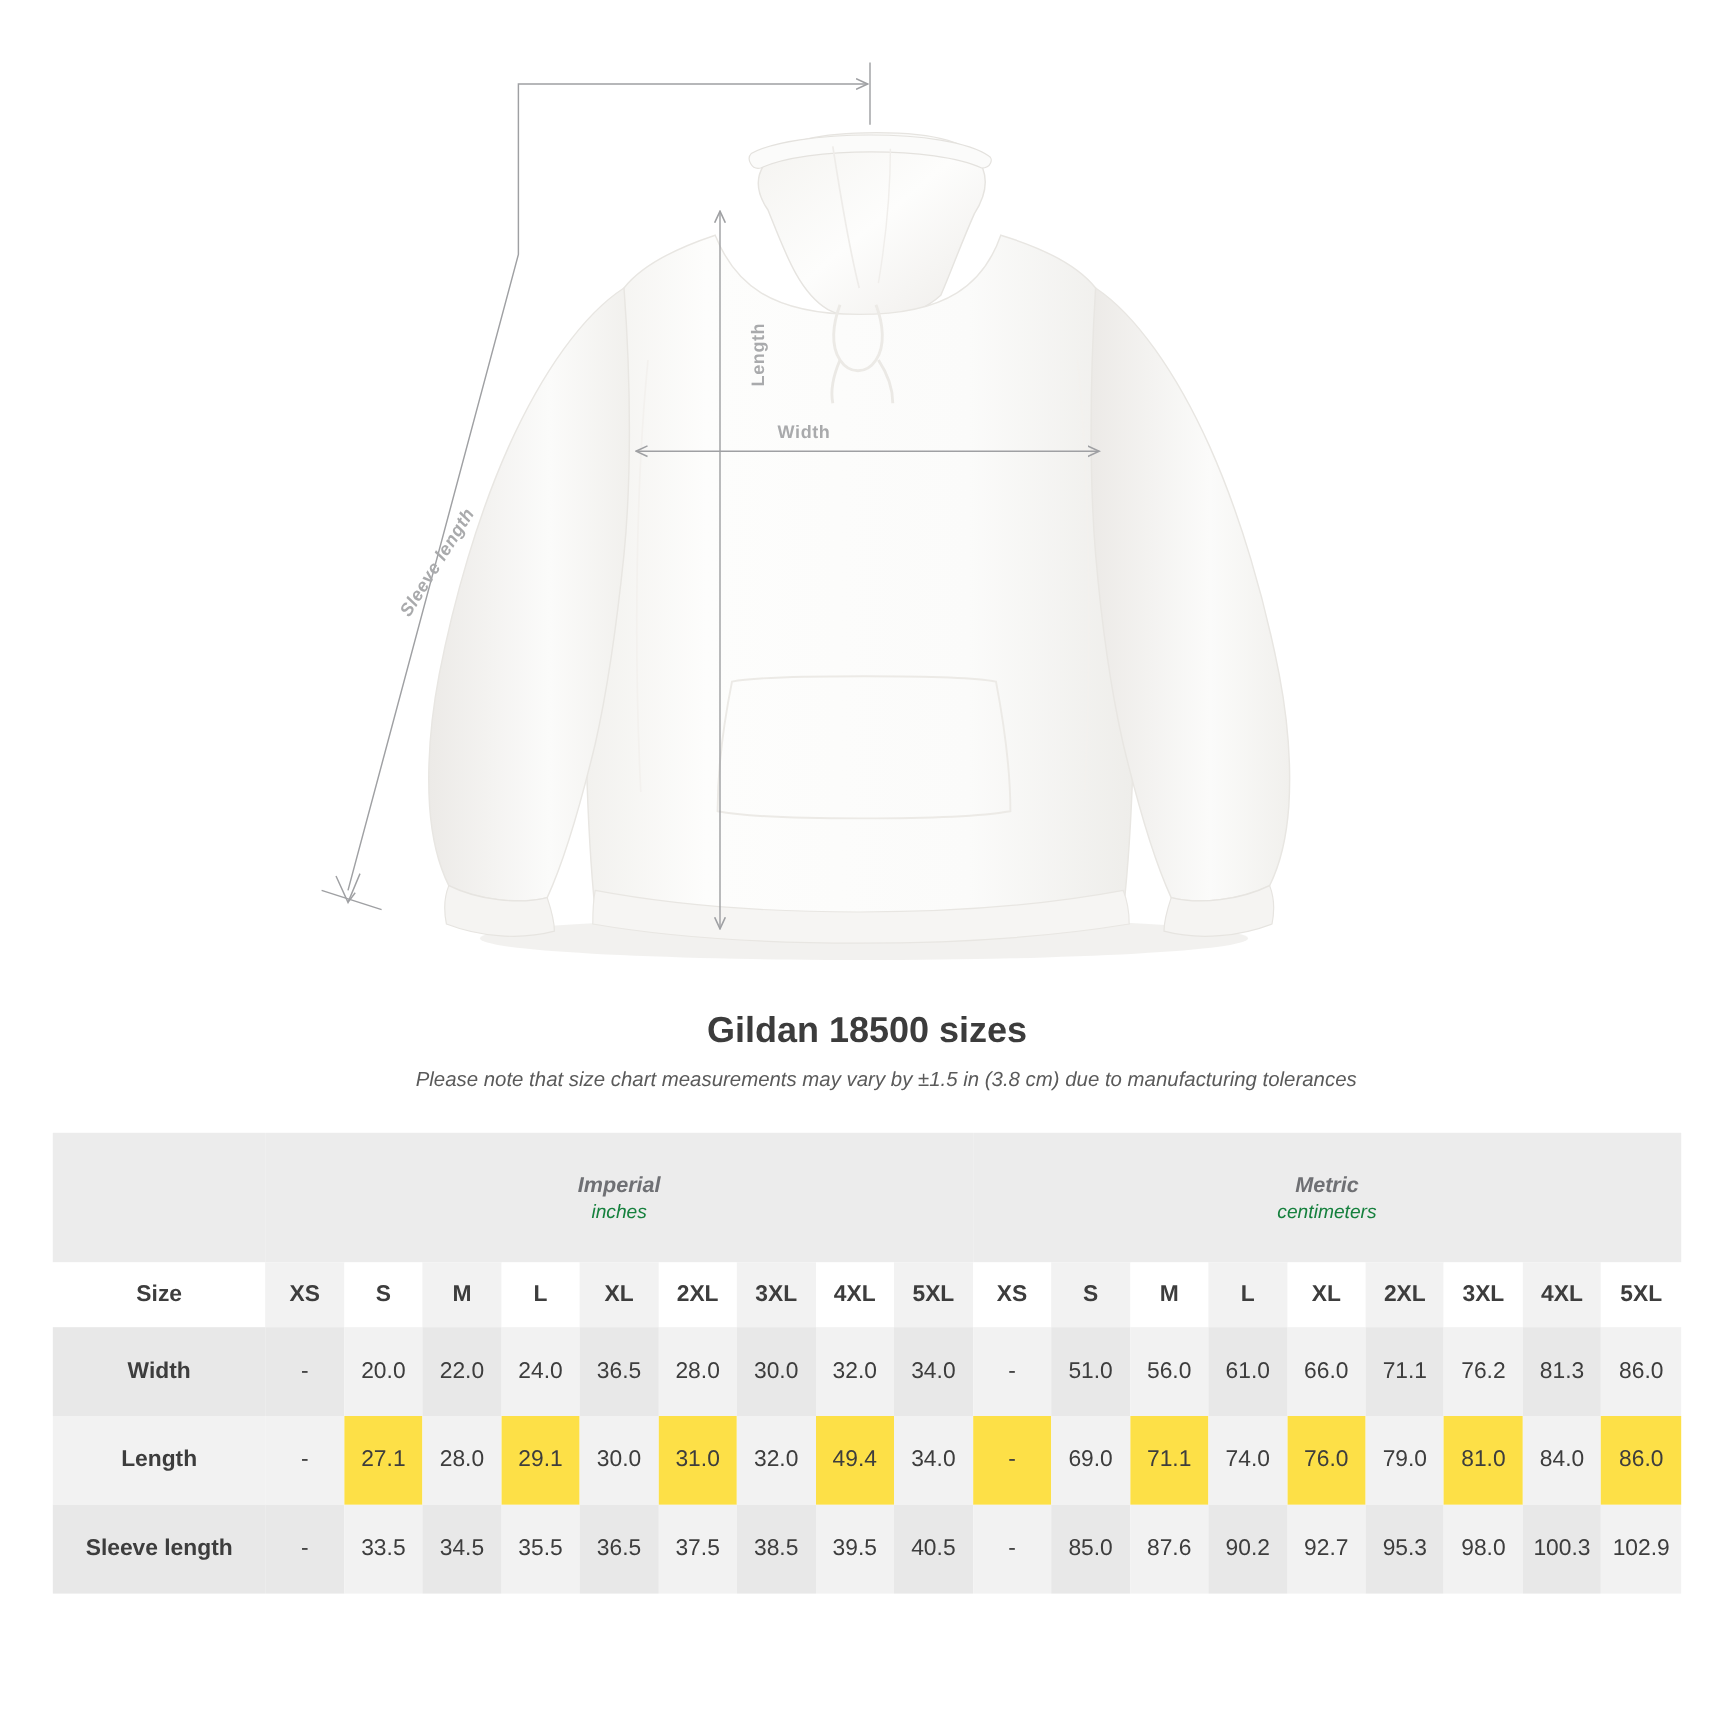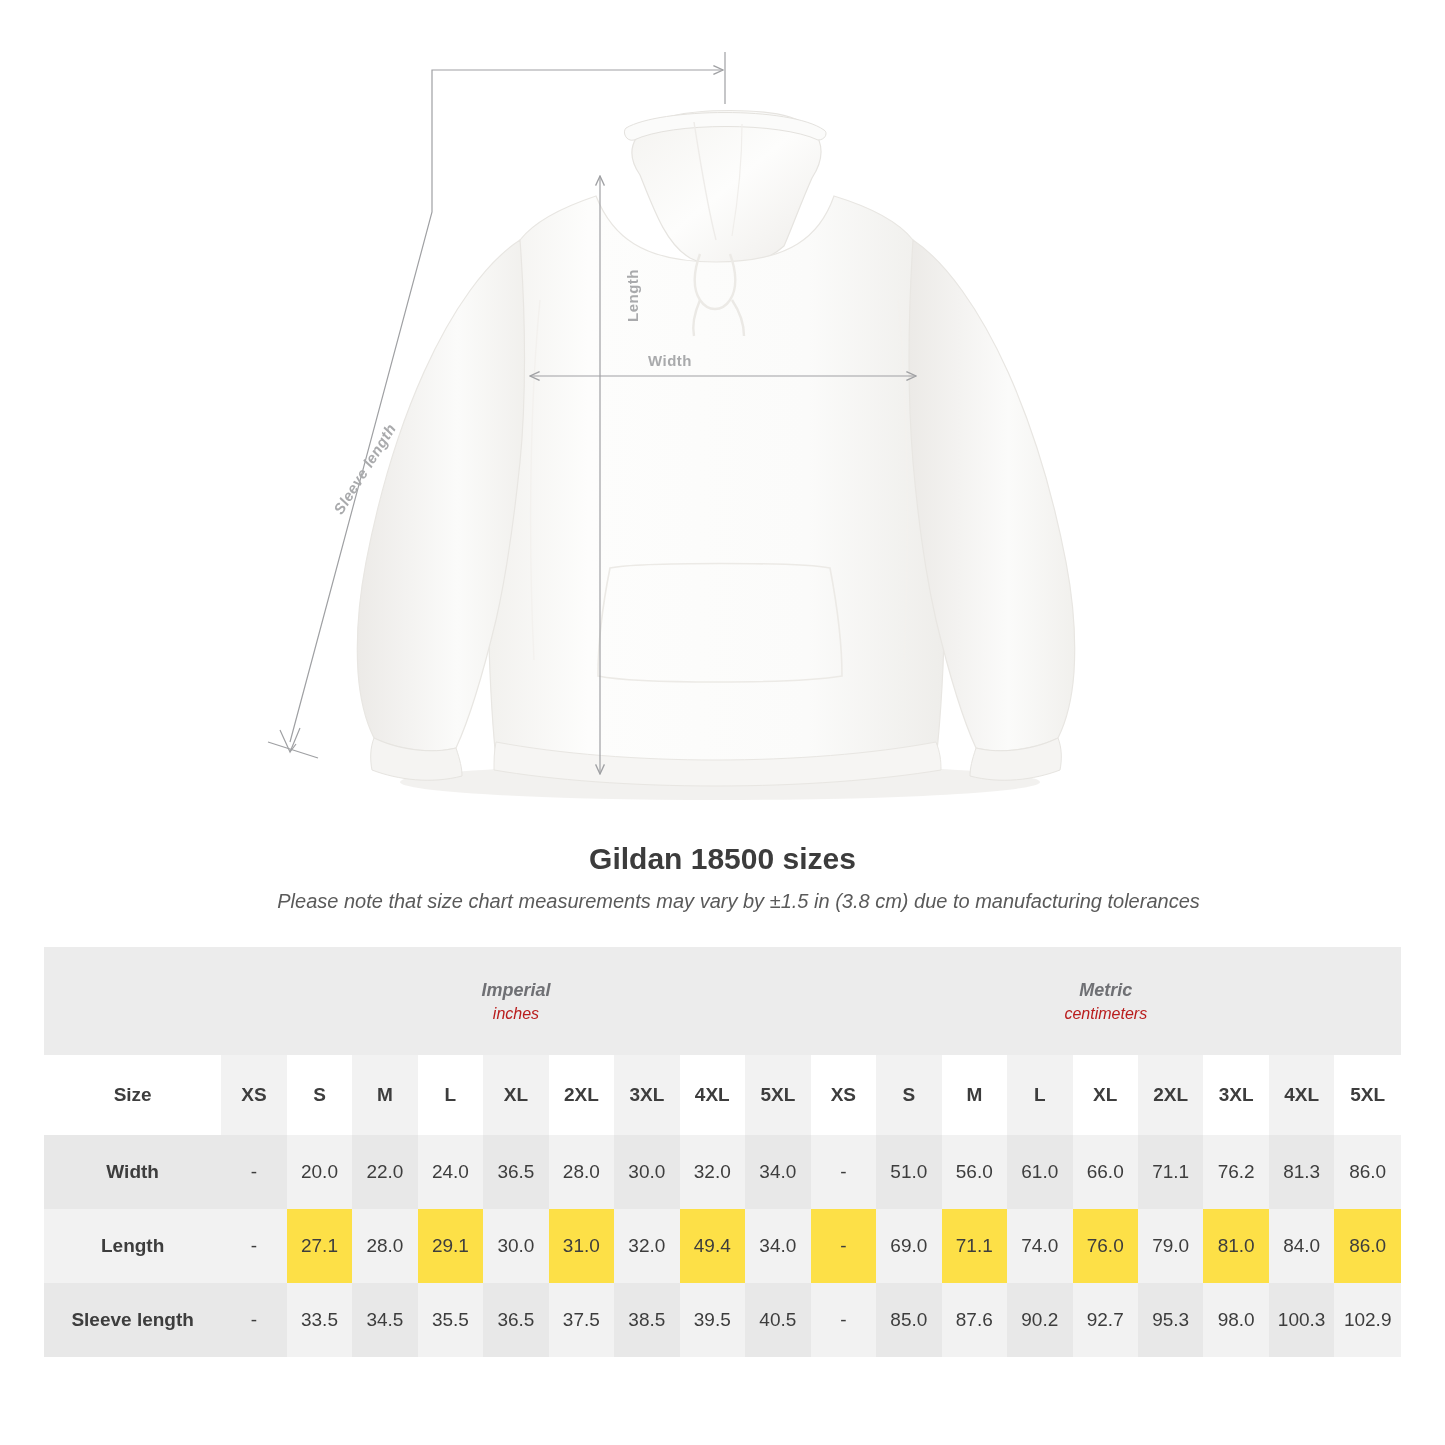--- a/index.html
+++ b/index.html
@@ -57,21 +57,21 @@
     margin-top: 10px;
   }
   .chart-title {
     font-size: 30px;
     font-weight: bold;
     color: #3c3c3c;
     margin: 12px 0 14px 0;
     font-family: "Liberation Sans", sans-serif;
   }
   .chart-note {
-    font-size: 20px;
+    font-size: 17px;
     font-style: italic;
     color: #5a5a5a;
     margin: 0;
     padding-left: 32px;
   }
 
   
   .table-wrap {
     margin: 34px 44px 0 44px;
   }
@@ -94,26 +94,26 @@
   .unit-head .unit-name {
     font-size: 18px;
     font-style: italic;
     font-weight: bold;
     color: #6f7074;
     line-height: 1.25;
   }
   .unit-head .unit-sub {
     font-size: 16px;
     font-style: italic;
-    color: #b91c1c;
+    color: #15803d;
     margin-top: 4px;
   }
 
   tr.header-row td {
-    height: 80px;
+    height: 54px;
     text-align: center;
     vertical-align: middle;
     font-size: 19px;
     font-weight: bold;
     color: #3d3d3d;
     background: #ffffff;
   }
   tr.header-row td.rowlabel {
     font-size: 19px;
   }

